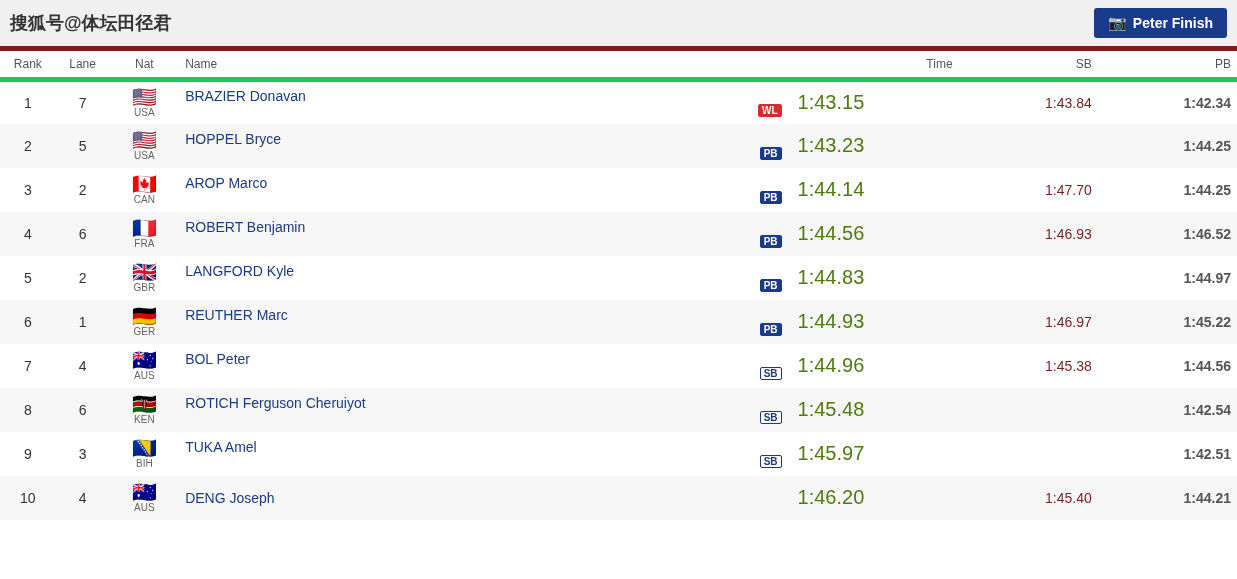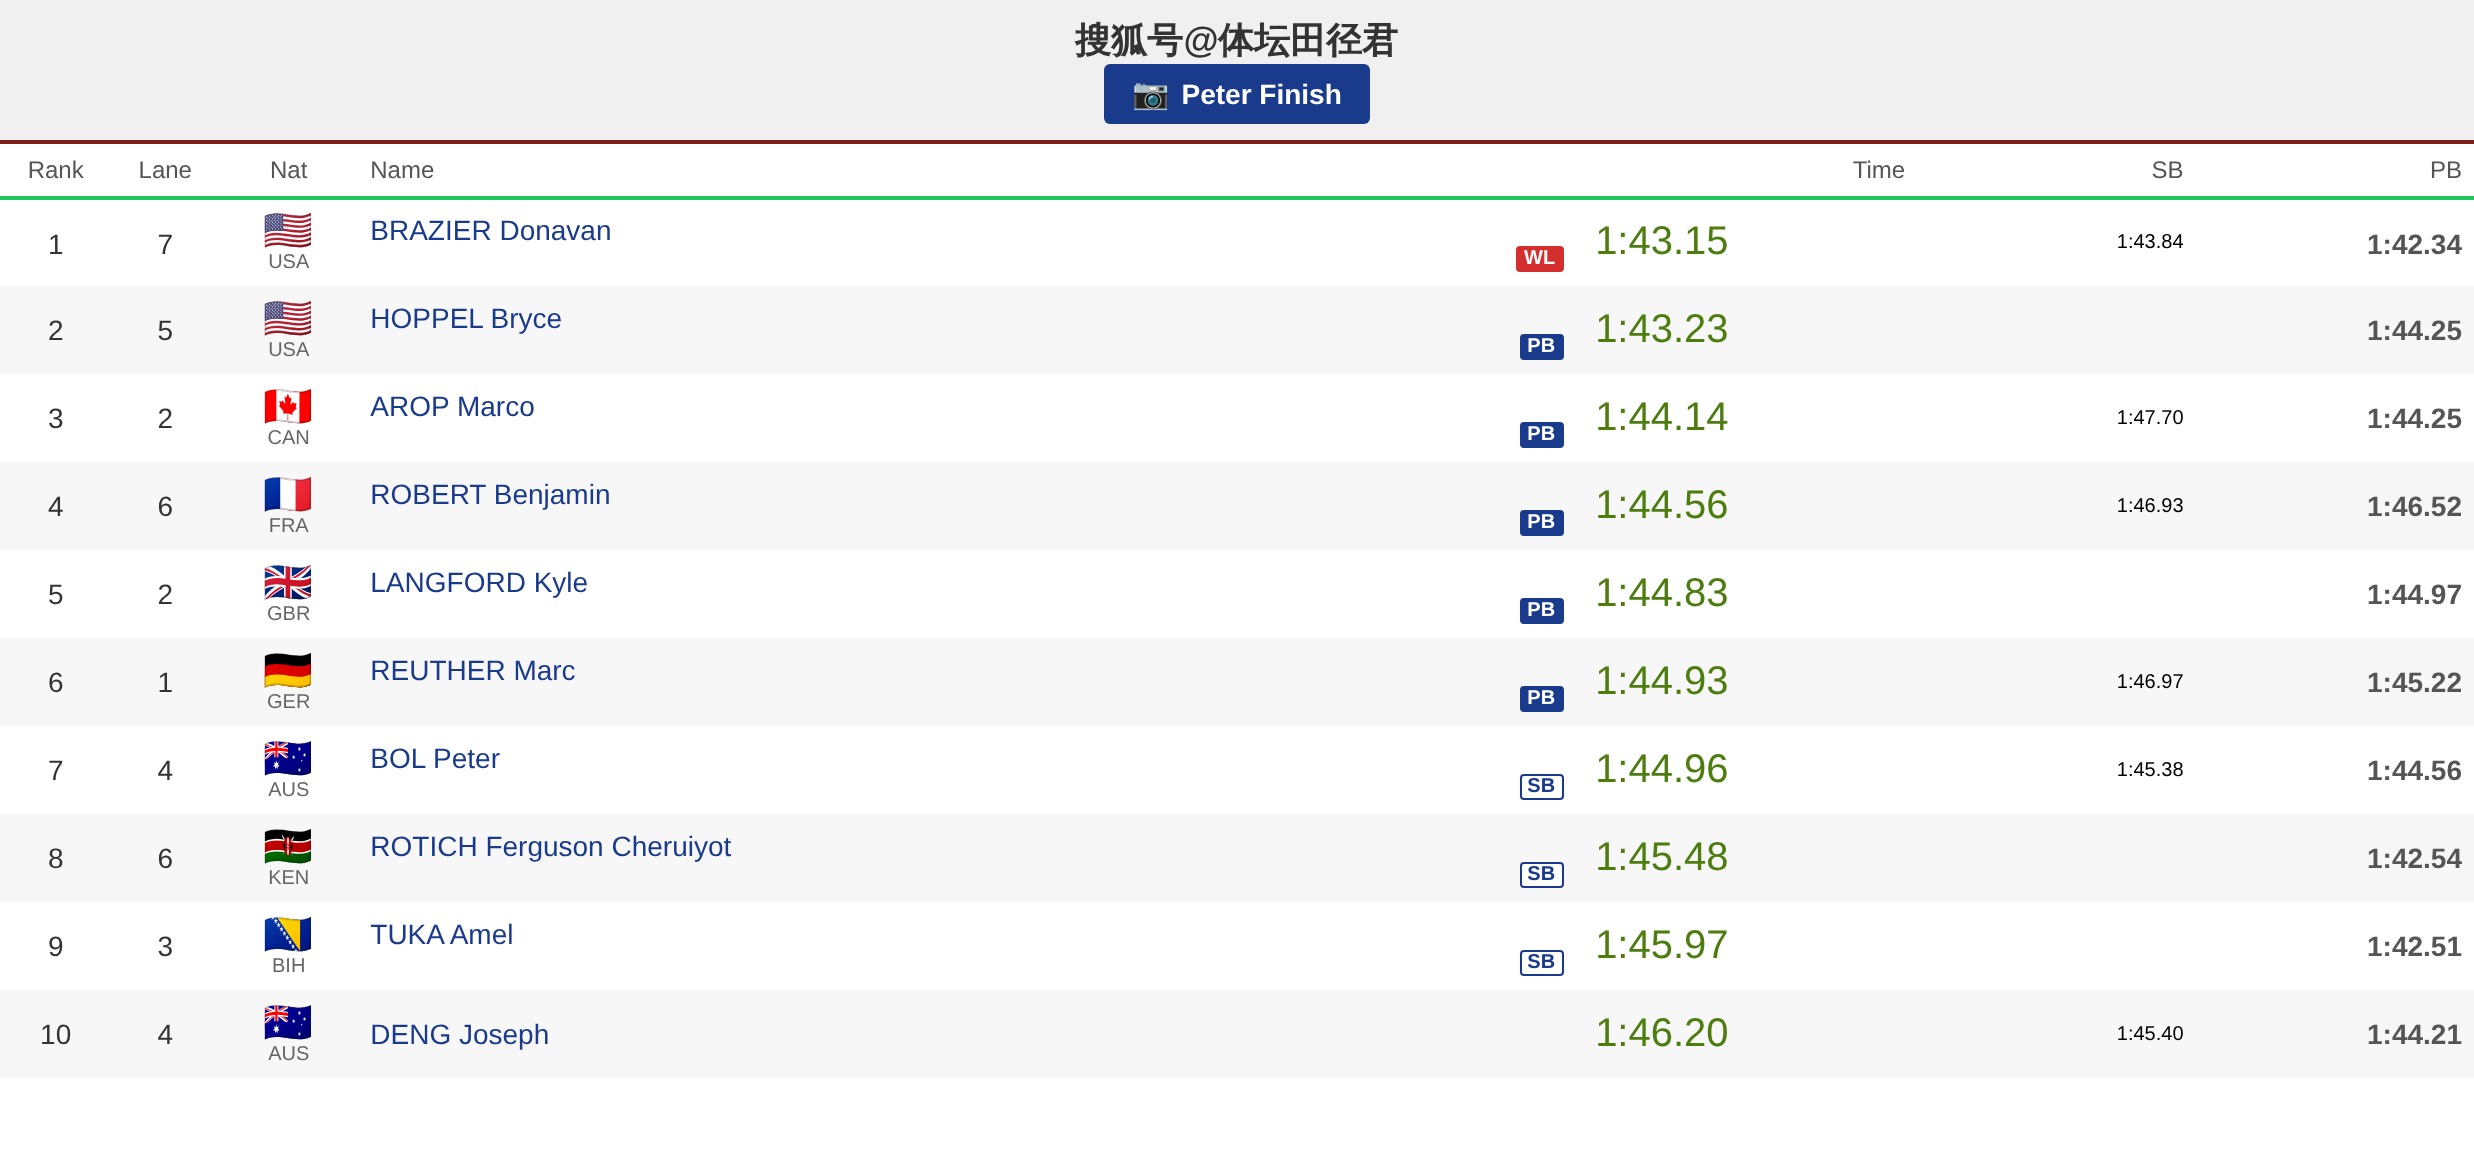--- a/index.html
+++ b/index.html
@@ -4,22 +4,21 @@
   <style>
     * { margin: 0; padding: 0; box-sizing: border-box; }
     body { font-family: Arial, sans-serif; font-size: 13px; background: #fff; width: 1237px; }
 
     .header {
       display: flex;
       align-items: center;
       justify-content: space-between;
       padding: 8px 10px;
       background: #f0f0f0;
-      border-bottom: 2px solid #7f1d1d;
-      flex-direction: column;
+      border-bottom: 5px solid #7f1d1d;
     }
 
     .site-logo {
       font-size: 18px;
       font-weight: bold;
       color: #333;
     }
 
     .photo-finish-btn {
       display: flex;
@@ -46,21 +45,21 @@
     thead tr {
       background: #fff;
     }
 
     thead th {
       color: #555;
       font-weight: normal;
       font-size: 12px;
       padding: 6px 6px;
       text-align: left;
-      border-bottom: 2px solid #22c55e;
+      border-bottom: 5px solid #22c55e;
     }
 
     thead th.right { text-align: right; }
     thead th.center { text-align: center; }
 
     tbody tr:nth-child(even) { background: #f7f7f7; }
     tbody tr:nth-child(odd) { background: #fff; }
 
     td {
       padding: 0 6px;
@@ -146,22 +145,22 @@
 
     .time-cell {
       text-align: left;
       font-size: 20px;
       color: #4d7c0f;
       width: 120px;
     }
 
     .sb-cell {
       text-align: right;
-      font-size: 10px;
-      color: #000000;
+      font-size: 14px;
+      color: #7f1d1d;
       width: 100px;
     }
 
     .pb-cell {
       text-align: right;
       font-size: 14px;
       color: #555;
       width: 100px;
       font-weight: bold;
     }

